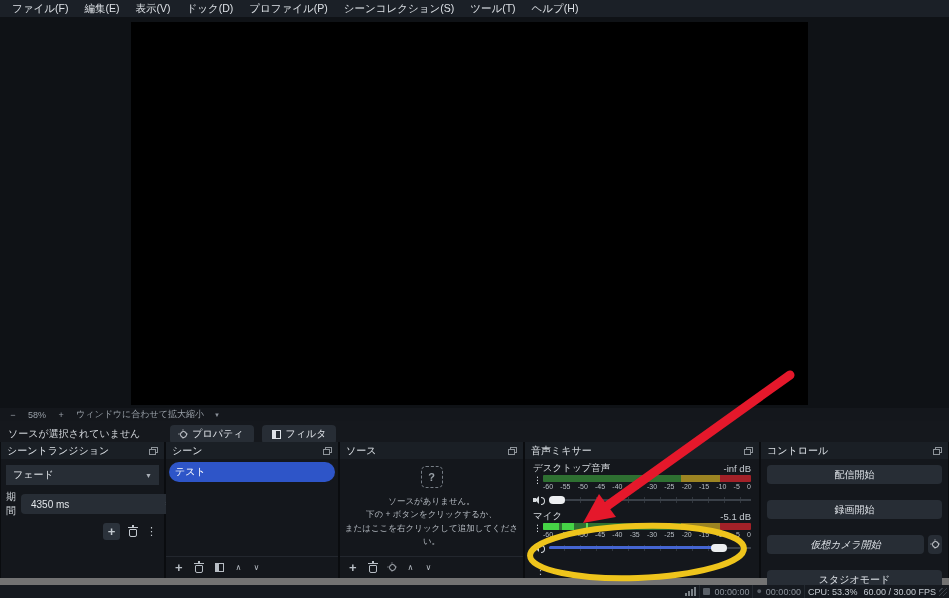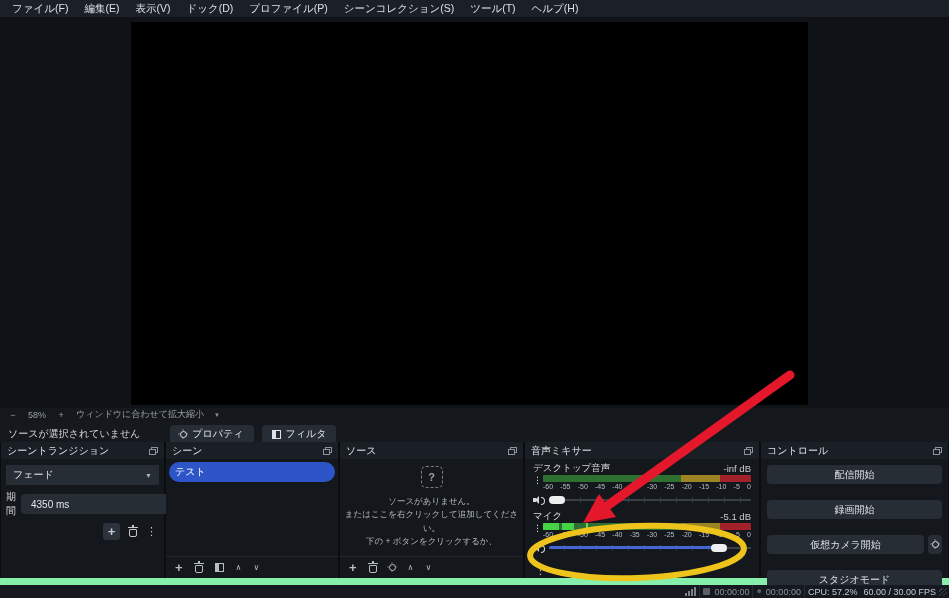--- a/index.html
+++ b/index.html
@@ -1,17 +1,17 @@
 <!DOCTYPE html>
 <html><head>
 <meta charset="utf-8">
 <style>
   html,body{margin:0;padding:0;width:949px;height:598px;overflow:hidden;background:#0b0d10;
     font-family:"Liberation Sans","DejaVu Sans",sans-serif;color:#d6dae0;-webkit-font-smoothing:antialiased;}
-  .app{position:relative;width:949px;height:598px;background:#86efac;}
+  .app{position:relative;width:949px;height:598px;background:#737373;}
 
   
   .menubar{position:absolute;left:0;top:0;width:100%;height:17px;background:#1b2027;display:flex;align-items:center;padding-left:4px;box-sizing:border-box;}
   .menubar .mi{font-size:10.5px;color:#dde1e6;padding:0 8px;line-height:17px;cursor:default;}
 
   
   .preview{position:absolute;left:0;top:17px;width:100%;height:391px;background:#0f1216;}
   .canvas{position:absolute;left:131px;top:5px;width:677px;height:383px;background:#000;}
 
   
@@ -207,22 +207,22 @@
 
     <div class="panel p-sources">
       <div class="ptitle">
         <span>ソース</span>
         <span class="popout"></span>
       </div>
       <div class="src-empty">
         <div class="qbox">?</div>
         <div class="src-lines">
           <div>ソースがありません。</div>
+          <div>下の + ボタンをクリックするか、</div>
           <div>またはここを右クリックして追加してください。</div>
-          <div>下の + ボタンをクリックするか、</div>
         </div>
       </div>
       <div class="ptoolbar">
         <span class="tool plus">+</span>
         <span class="tool">
             <span class="i-trash"></span>
           </span>
         <span class="tool">
             <span class="i-gear"></span>
           </span>
@@ -325,21 +325,21 @@
     </div>
 
     <div class="panel" style="flex:1">
       <div class="ptitle">
         <span>コントロール</span>
         <span class="popout"></span>
       </div>
       <div style="padding:6px 6px 0 6px;display:flex;flex-direction:column;gap:16px;">
         <div class="btn" style="justify-content:center">配信開始</div>
         <div class="btn" style="justify-content:center">録画開始</div>
-        <div style="display:flex;gap:4px;">
+        <div style="display:flex;gap:4px;font-style:italic;">
           <div class="btn" style="flex:1;justify-content:center">仮想カメラ開始</div>
           <div class="btn" style="width:14px;justify-content:center;padding:0">
               <span class="i-gear"></span>
             </div>
         </div>
         <div class="btn" style="justify-content:center">スタジオモード</div>
         <div class="btn" style="justify-content:center">設定</div>
       </div>
     </div>
   </div>
@@ -354,21 +354,21 @@
         </span>
     </span>
     <span class="sb-item sb-sep">
       <span class="i-square"></span>
       <span>00:00:00</span>
     </span>
     <span class="sb-item sb-sep">
       <span class="i-dot">●</span>
       <span>00:00:00</span>
     </span>
-    <span class="sb-item sb-sep sb-strong">CPU: 57.2%</span>
+    <span class="sb-item sb-sep sb-strong">CPU: 53.3%</span>
     <span class="sb-item sb-strong">60.00 / 30.00 FPS</span>
     <span class="grip"></span>
   </div>
 
   <svg class="overlay" viewBox="0 0 949 598" xmlns="http://www.w3.org/2000/svg">
     <line x1="790" y1="375" x2="607" y2="506" stroke="#e5182b" stroke-width="9" stroke-linecap="round"></line>
     <polygon points="583,523 599,494 616,517" fill="#e5182b"></polygon>
     <ellipse cx="637" cy="552" rx="107" ry="26" fill="none" stroke="#eec41c" stroke-width="6" transform="rotate(-2 637 552)"></ellipse>
   </svg>
 </div>

